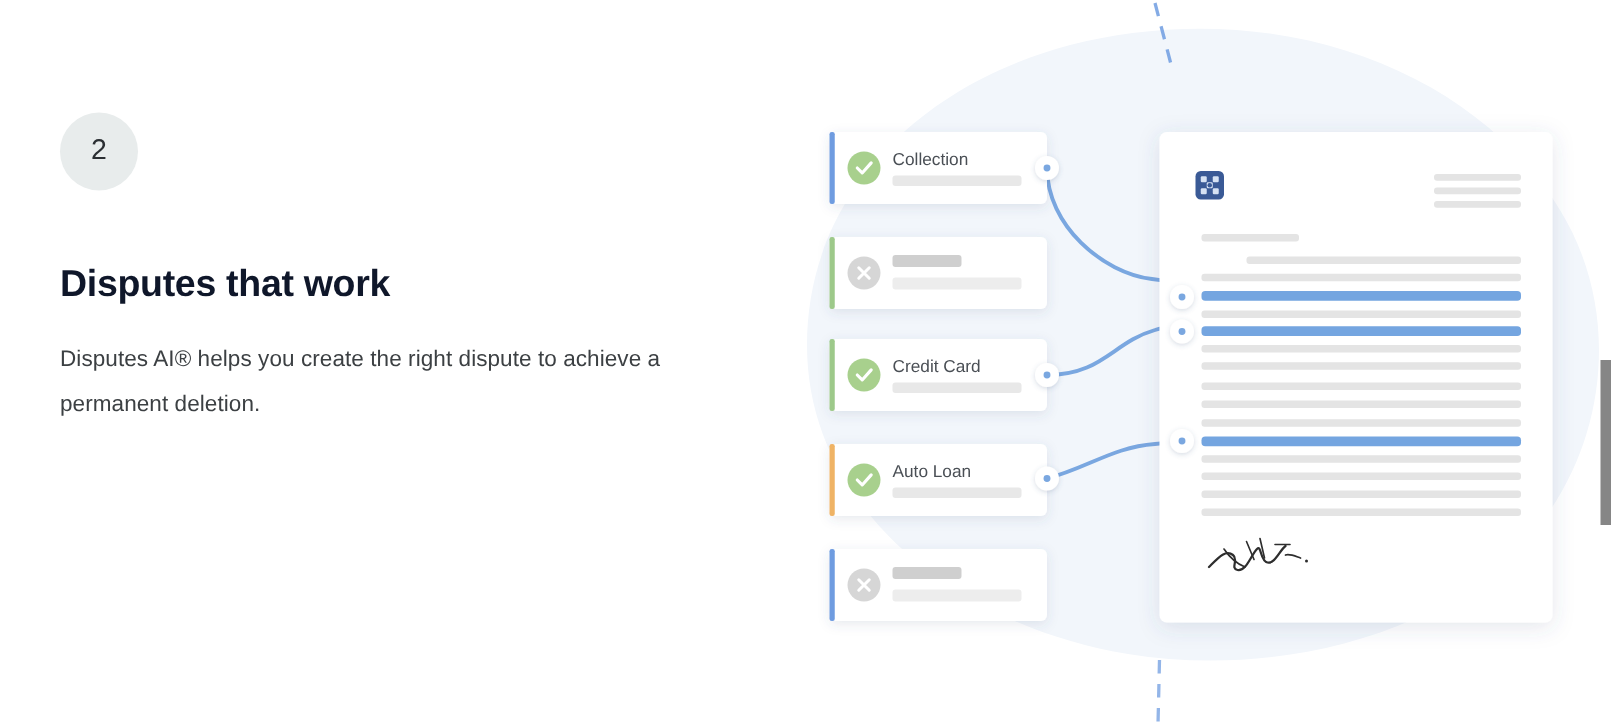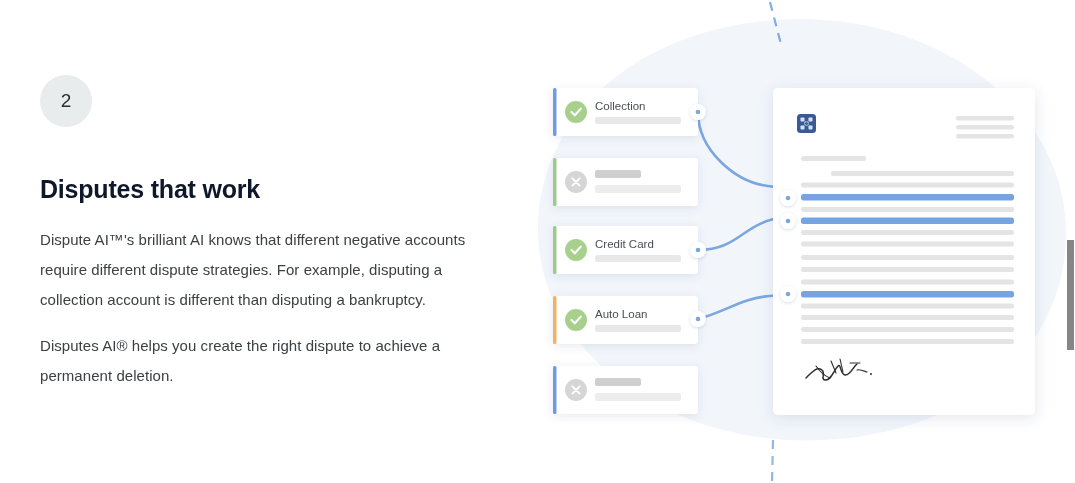--- a/index.html
+++ b/index.html
@@ -88,21 +88,20 @@
 <body>
 
 <div class="left-col">
 
   <div class="step-badge">
     <span>2</span>
   </div>
 
   <h2 class="heading">Disputes that work</h2>
 
-  <p class="para">Dispute AI™'s brilliant AI knows that different negative accounts require different dispute strategies. For example, disputing a collection account is different than disputing a bankruptcy.</p>
 
   <p class="para">Disputes AI® helps you create the right dispute to achieve a permanent deletion.</p>
 </div>
 
 <div class="illus">
 <svg width="560" height="483" viewBox="0 0 560 483" xmlns="http://www.w3.org/2000/svg">
   <defs>
     <filter id="cardShadow" x="-25%" y="-45%" width="150%" height="200%">
       <feDropShadow dx="0" dy="2" stdDeviation="4" flood-color="#4a5a75" flood-opacity="0.13"></feDropShadow>
     </filter>

